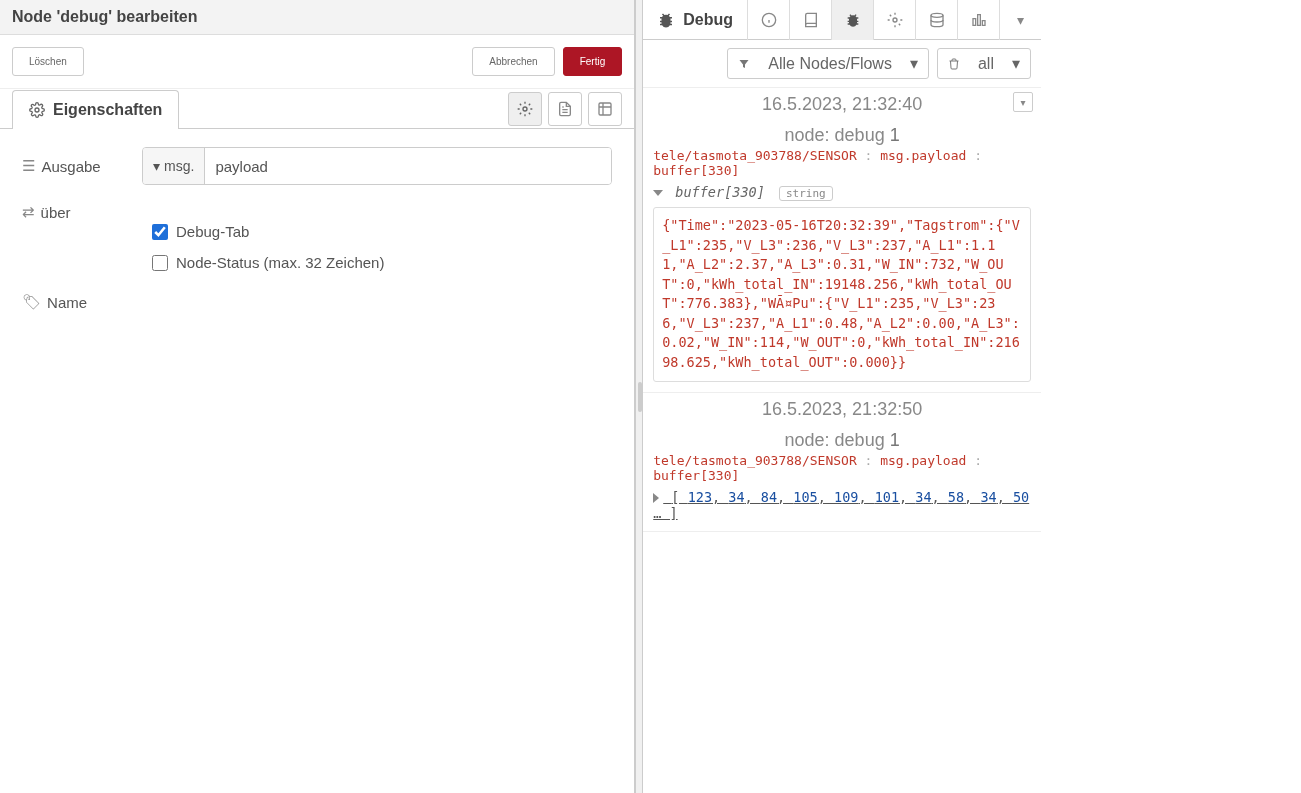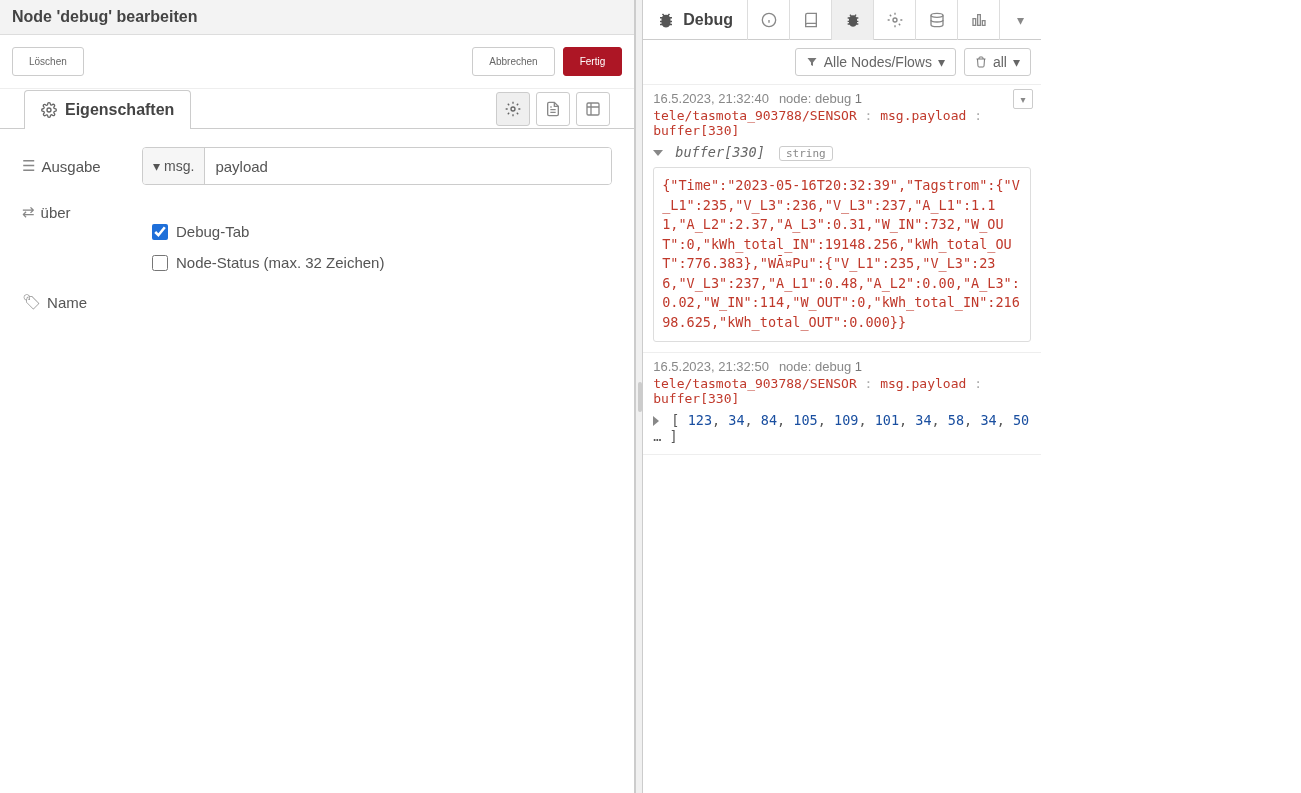--- a/index.html
+++ b/index.html
@@ -7,21 +7,21 @@
 .app { display: flex; width: 1041px; height: 793px; }
 
 
 .edit-panel { width: 636px; border-right: 1px solid #ccc; display: flex; flex-direction: column; position: relative; }
 .edit-header { background: #f3f3f3; padding: 8px 12px; border-bottom: 1px solid #ddd; font-size: 16px; font-weight: 600; color: #444; }
 .edit-actions { display: flex; justify-content: space-between; padding: 12px; border-bottom: 1px solid #eee; }
 .btn { padding: 8px 16px; font-size: 10px; border: 1px solid #ccc; background: #fff; color: #666; border-radius: 3px; cursor: pointer; }
 .btn-primary { background: #ad1625; color: #fff; border-color: #ad1625; font-weight: 500; }
 .edit-actions-right { display: flex; gap: 8px; }
 
-.tabs-row { display: flex; align-items: center; padding: 0 24px; border-bottom: 1px solid #ccc; }
+.tabs-row { display: flex; align-items: center; padding: 0 12px; border-bottom: 1px solid #ccc; }
 .tab { padding: 10px 16px; border: 1px solid #ccc; border-bottom: none; border-radius: 4px 4px 0 0; background: #fff; font-size: 16px; font-weight: 600; color: #444; display: flex; align-items: center; gap: 8px; position: relative; bottom: -1px; }
 .tab-icons { margin-left: auto; display: flex; gap: 6px; }
 .icon-btn { width: 34px; height: 34px; border: 1px solid #ccc; background: #fff; border-radius: 3px; display: flex; align-items: center; justify-content: center; cursor: pointer; color: #888; }
 .icon-btn.active { background: #efefef; }
 
 .form { padding: 18px 22px; }
 .form-row { display: flex; align-items: center; margin-bottom: 18px; gap: 10px; }
 .form-label { width: 110px; font-size: 15px; color: #555; display: flex; align-items: center; gap: 6px; }
 .form-label svg, .form-label .glyph { color: #888; }
 .typed-input { flex: 1; display: flex; border: 1px solid #ccc; border-radius: 4px; overflow: hidden; height: 38px; }
@@ -36,37 +36,37 @@
 
 
 .debug-panel { flex: 1; display: flex; flex-direction: column; }
 .debug-header { display: flex; align-items: center; border-bottom: 1px solid #ccc; height: 40px; }
 .debug-title { padding: 0 14px; font-size: 16px; font-weight: 600; color: #444; display: flex; align-items: center; gap: 8px; }
 .sidebar-tabs { margin-left: auto; display: flex; }
 .sidebar-tab { width: 42px; height: 40px; display: flex; align-items: center; justify-content: center; border-left: 1px solid #ddd; color: #888; cursor: pointer; }
 .sidebar-tab.active { background: #efefef; color: #555; }
 
 .debug-toolbar { display: flex; justify-content: flex-end; gap: 8px; padding: 8px 10px; border-bottom: 1px solid #eee; }
-.tb-btn { display: flex; align-items: center; gap: 6px; border: 1px solid #ccc; background: #fff; padding: 5px 10px; border-radius: 3px; font-size: 14px; color: #666; cursor: pointer; }
+.tb-btn { display: flex; align-items: center; gap: 18px; border: 1px solid #ccc; background: #fff; padding: 5px 10px; border-radius: 3px; font-size: 16px; color: #666; cursor: pointer; }
 
 .debug-msgs { flex: 1; overflow: auto; font-size: 14px; }
 .msg { border-bottom: 1px solid #eee; padding: 6px 10px 10px 10px; position: relative; }
-.msg-meta { color: #888; font-size: 13px; display: flex; gap: 10px; align-items: center; }
+.msg-meta { color: #888; font-size: 18px; display: flex; gap: 10px; align-items: center; flex-direction: column; }
 .msg-meta .node-link { color: #888; }
 .msg-meta .node-num { color: #777; }
 .msg-topic { color: #c0392b; font-size: 13px; margin-top: 2px; font-family: Menlo, Consolas, monospace; }
 .msg-topic .sep { color: #aaa; }
 .msg-body { margin-top: 6px; font-family: Menlo, Consolas, monospace; font-size: 13.5px; }
 .buffer-label { font-style: italic; color: #666; }
 .type-badge { display: inline-block; border: 1px solid #ccc; border-radius: 3px; padding: 0 6px; font-size: 11px; color: #888; margin-left: 6px; font-style: normal; }
 .caret { display: inline-block; width: 0; height: 0; margin-right: 4px; vertical-align: middle; }
 .caret.down { border-left: 5px solid transparent; border-right: 5px solid transparent; border-top: 6px solid #888; }
 .caret.right { border-top: 5px solid transparent; border-bottom: 5px solid transparent; border-left: 6px solid #888; }
 .json-box { border: 1px solid #ddd; border-radius: 3px; padding: 8px; margin-top: 6px; color: #c0392b; font-family: Menlo, Consolas, monospace; font-size: 13.5px; line-height: 1.45; word-break: break-all; }
-.array-line { color: #555; }
+.array-line { color: #555; text-decoration: underline; }
 .array-line .num { color: #1a4fa0; }
 .msg-actions { position: absolute; top: 4px; right: 8px; }
 .msg-action-btn { width: 20px; height: 20px; border: 1px solid #ccc; background: #fff; border-radius: 2px; display: flex; align-items: center; justify-content: center; cursor: pointer; color: #888; font-size: 10px; }
 
 .glyph { font-size: 15px; }
 svg { display: block; }
 </style>
 </head>
 <body>
 

